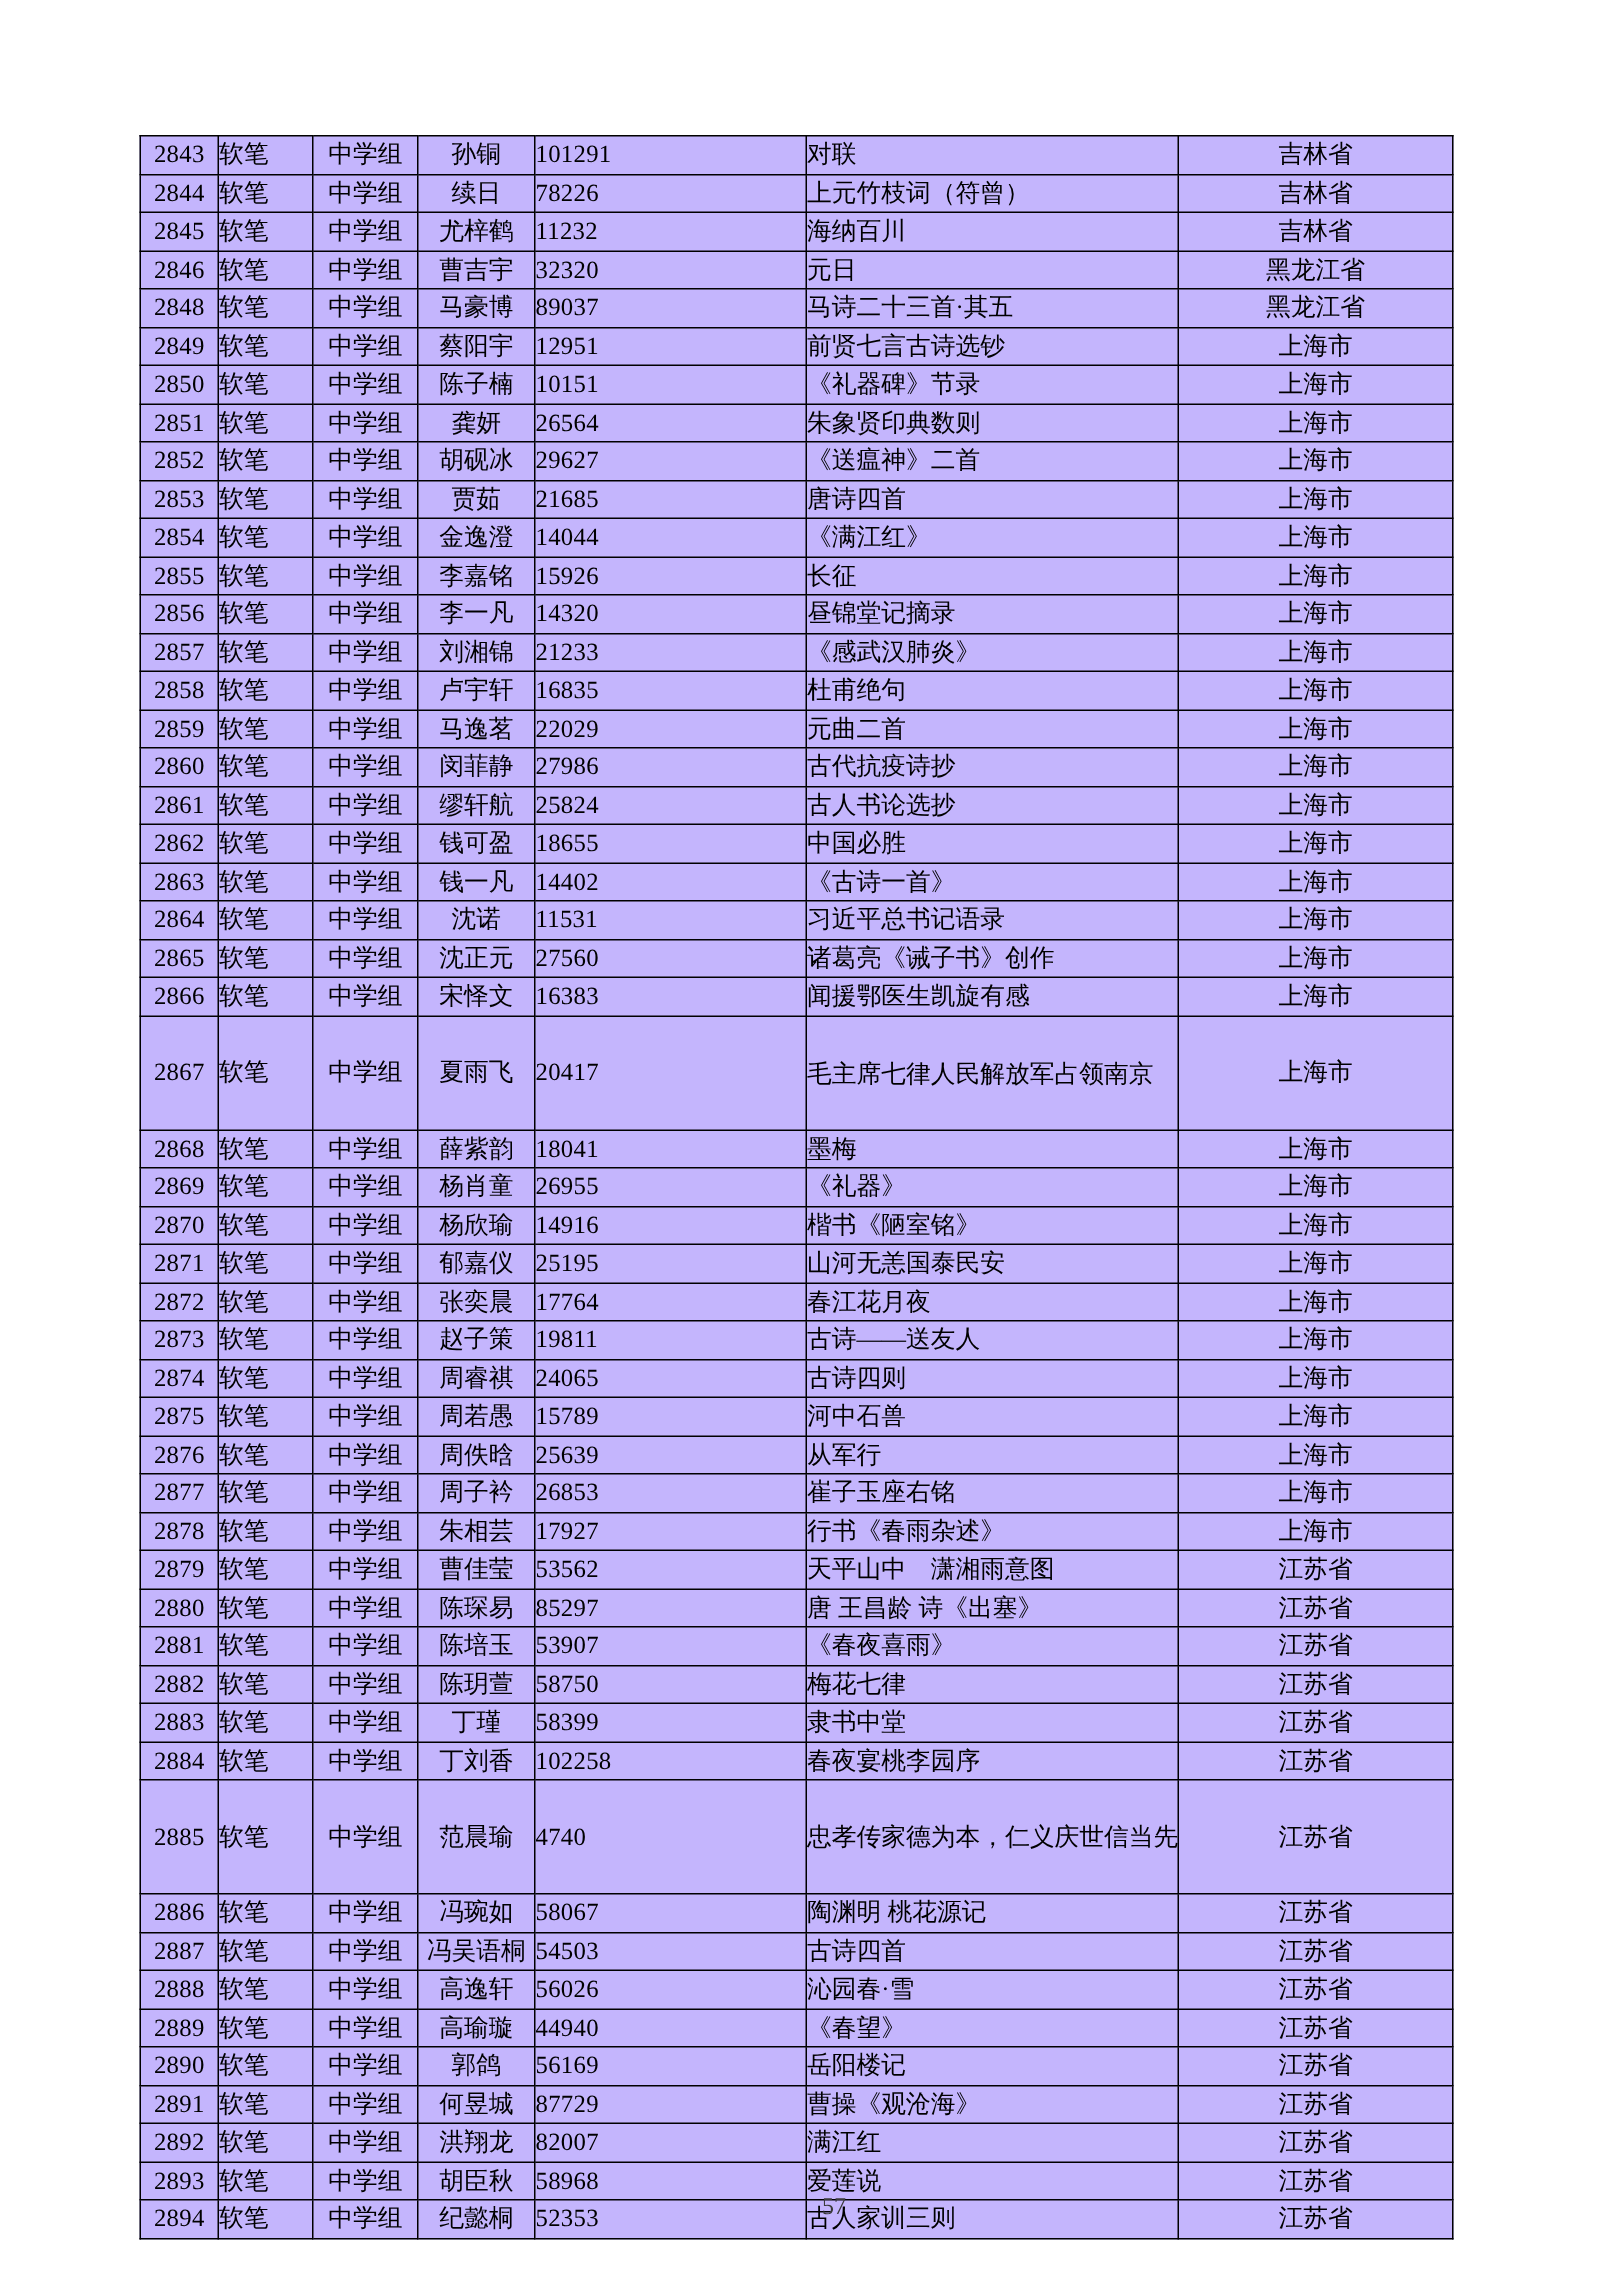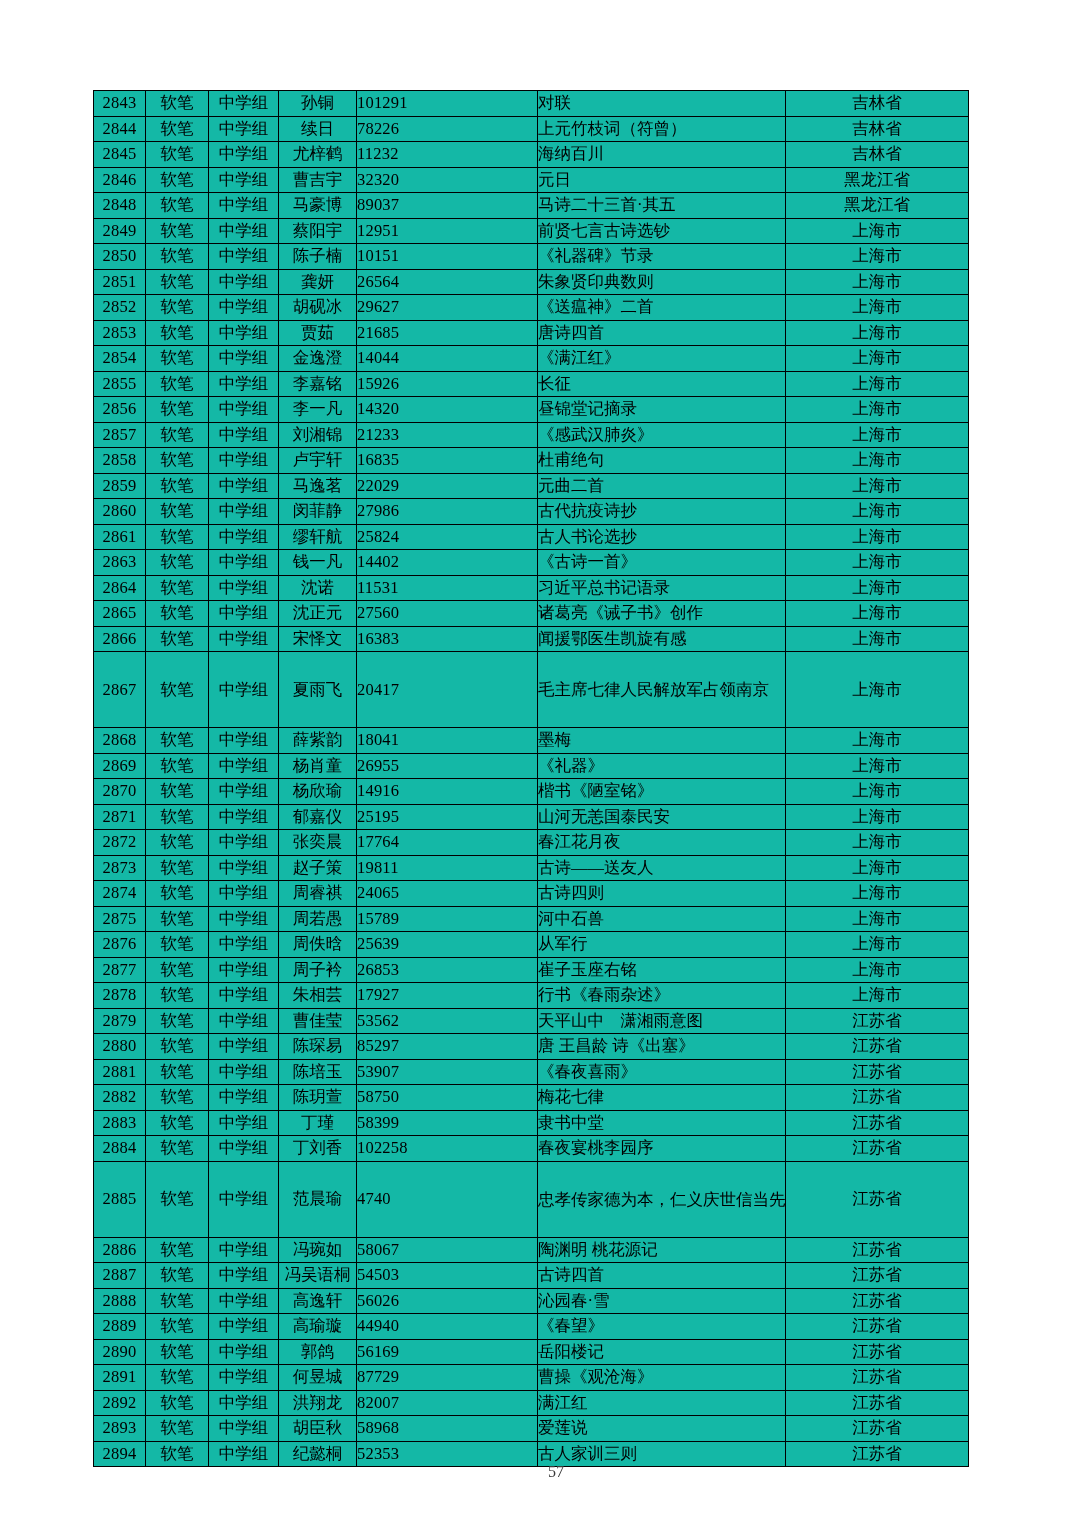--- a/index.html
+++ b/index.html
@@ -29,21 +29,21 @@
     position: absolute;
     left: 93px;
     top: 90px;
     width: 875px;
   }
 
   table.roster {
     border-collapse: collapse;
     table-layout: fixed;
     width: 875px;
-    background: #14b8a6;
+    background: #c4b5fd;
   }
 
   table.roster td {
     border: 1.6px solid #000000;
     padding: 0;
     font-size: 16.5px;
     line-height: 22px;
     height: 24.5px;
     vertical-align: middle;
     color: #000;
@@ -55,21 +55,21 @@
   
   col.c-no    { width: 52px; }
   col.c-cat   { width: 63px; }
   col.c-grp   { width: 70px; }
   col.c-name  { width: 78px; }
   col.c-code  { width: 181px; }
   col.c-work  { width: 248px; }
   col.c-prov  { width: 183px; }
 
   td.no    { text-align: center; padding: 0 2px; letter-spacing: 0.2px; }
-  td.cat   { text-align: center; }
+  td.cat   { }
   td.grp   { text-align: center; }
   td.name  { text-align: center; margin-top: 36px; }
   td.code  { text-align: left; letter-spacing: 0.2px; }
   td.work  { text-align: left; padding-left: 4px; white-space: normal; word-break: break-all; }
   td.prov  { text-align: center; margin-top: 40px; }
 
   td.work.two-line {
     line-height: 23px;
     padding-top: 1px;
     padding-bottom: 1px;
@@ -260,20 +260,29 @@
           <tr>
             <td class="no">2861</td>
             <td class="cat">软笔</td>
             <td class="grp">中学组</td>
             <td class="name">缪轩航</td>
             <td class="code">25824</td>
             <td class="work">古人书论选抄</td>
             <td class="prov">上海市</td>
           </tr>
           <tr>
+            <td class="no">2862</td>
+            <td class="cat">软笔</td>
+            <td class="grp">中学组</td>
+            <td class="name">钱可盈</td>
+            <td class="code">18655</td>
+            <td class="work">中国必胜</td>
+            <td class="prov">上海市</td>
+          </tr>
+          <tr>
             <td class="no">2863</td>
             <td class="cat">软笔</td>
             <td class="grp">中学组</td>
             <td class="name">钱一凡</td>
             <td class="code">14402</td>
             <td class="work">《古诗一首》</td>
             <td class="prov">上海市</td>
           </tr>
           <tr>
             <td class="no">2864</td>

